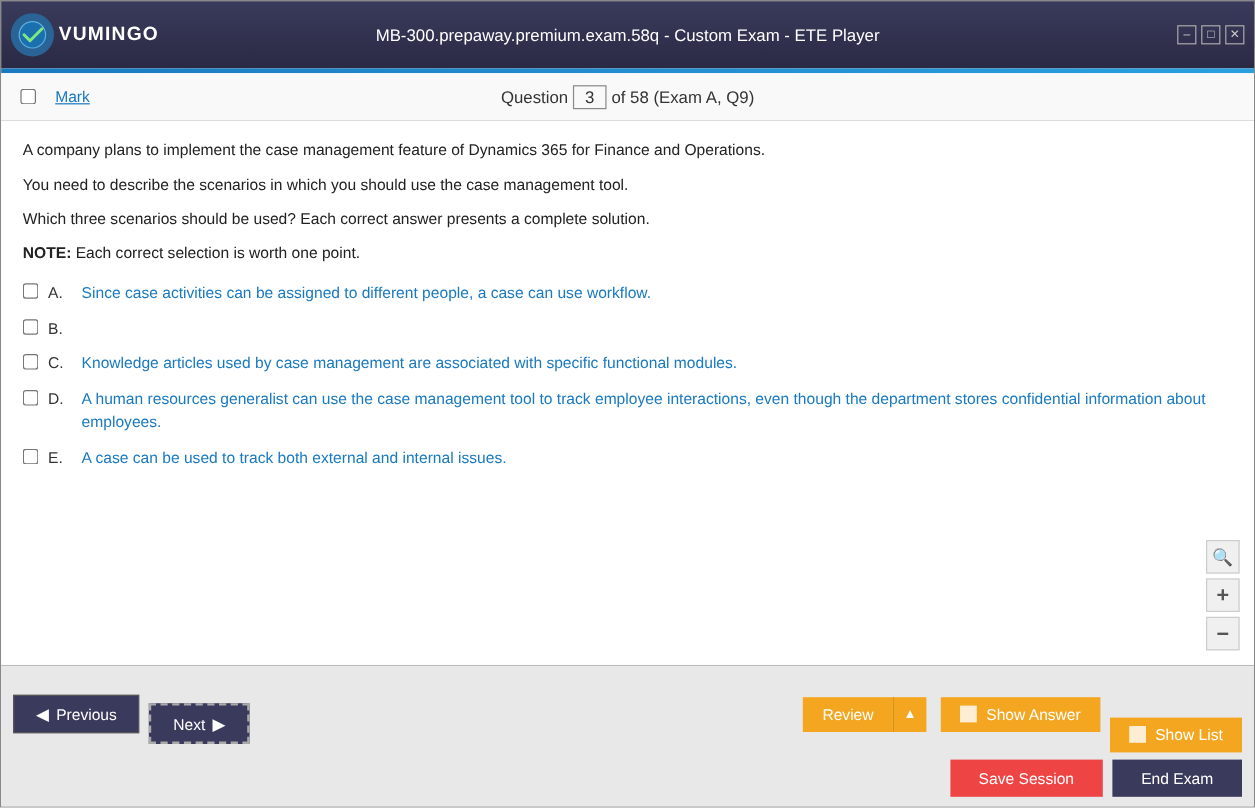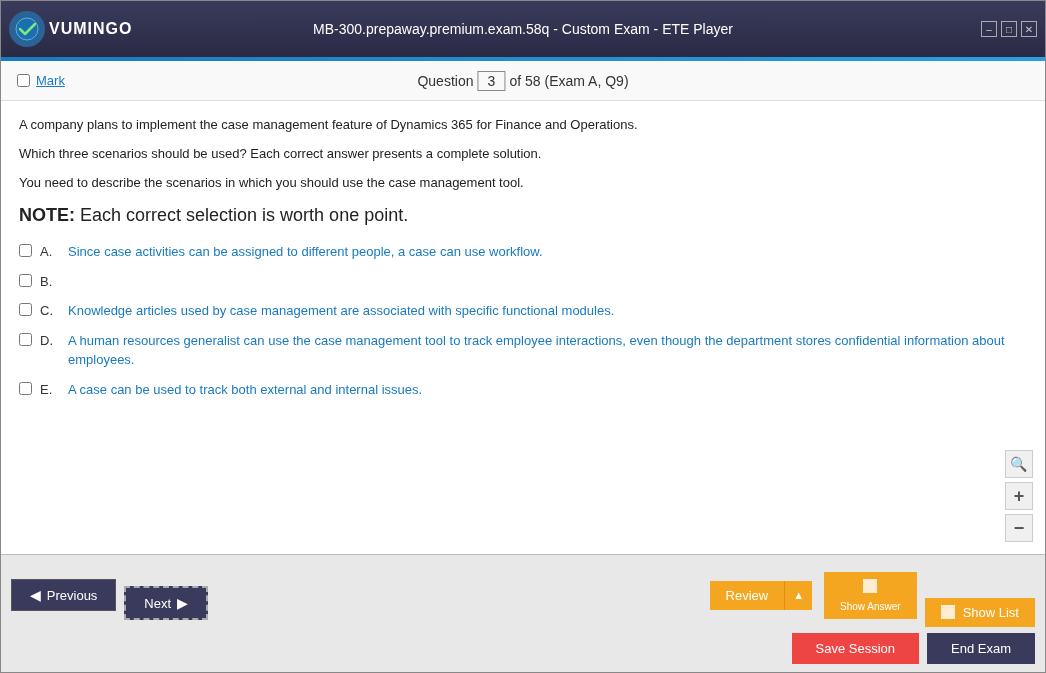--- a/index.html
+++ b/index.html
@@ -52,21 +52,21 @@
     
     .question-header {
       display: flex;
       align-items: center;
       padding: 8px 16px;
       border-bottom: 1px solid #ddd;
       background: #f9f9f9;
       flex-shrink: 0;
       height: 40px;
     }
-    .mark-checkbox { display: flex; align-items: center; gap: 6px; }
+    .mark-checkbox { display: flex; align-items: center; gap: 16px; }
     .mark-checkbox input { cursor: pointer; }
     .mark-link { color: #1a7abf; text-decoration: underline; cursor: pointer; font-size: 13px; }
     .question-num {
       position: absolute;
       left: 50%;
       transform: translateX(-50%);
       font-size: 14px;
       color: #333;
       display: flex; align-items: center; gap: 4px;
     }
@@ -80,21 +80,21 @@
 
     
     .content-area {
       flex: 1;
       overflow-y: auto;
       padding: 14px 18px 8px 18px;
       position: relative;
       background: #fff;
     }
     .question-text { font-size: 13px; color: #222; line-height: 1.6; margin-bottom: 8px; }
-    .question-note { font-size: 18px; color: #222; line-height: 1.6; margin-bottom: 12px; }
+    .question-note { font-size: 13px; color: #222; line-height: 1.6; margin-bottom: 12px; }
     .question-note strong { font-weight: bold; }
     .option-list { list-style: none; margin-top: 6px; }
     .option-item {
       display: flex;
       align-items: flex-start;
       gap: 8px;
       margin-bottom: 10px;
       font-size: 13px;
       color: #1a7abf;
       line-height: 1.5;
@@ -179,23 +179,23 @@
       padding: 7px 8px;
       cursor: pointer;
       font-size: 11px;
     }
 
     .show-answer-btn {
       background: #f4a620;
       color: #fff;
       border: none;
       padding: 7px 16px;
-      font-size: 10px;
-      cursor: pointer;
-      display: flex; align-items: center; gap: 8px; flex-direction: column;
+      font-size: 13px;
+      cursor: pointer;
+      display: flex; align-items: center; gap: 8px;
     }
     .show-list-btn {
       background: #f4a620;
       color: #fff;
       border: none;
       padding: 7px 16px;
       font-size: 13px;
       cursor: pointer;
       display: flex; align-items: flex-start; gap: 8px; margin-top: 35px;
     }
@@ -264,22 +264,22 @@
     </div>
     <div class="question-num">
       <span>Question</span>
       <span class="question-num-box">3</span>
       <span>of 58 (Exam A, Q9)</span>
     </div>
   </div>
 
   <div class="content-area">
     <p class="question-text">A company plans to implement the case management feature of Dynamics 365 for Finance and Operations.</p>
+    <p class="question-text">You need to describe the scenarios in which you should use the case management tool.</p>
     <p class="question-text">Which three scenarios should be used? Each correct answer presents a complete solution.</p>
-    <p class="question-text">You need to describe the scenarios in which you should use the case management tool.</p>
     <p class="question-note">
       <strong>NOTE:</strong>
       <span> Each correct selection is worth one point.</span>
     </p>
 
     <ul class="option-list">
       <li class="option-item">
         <input type="checkbox" style="">
         <span class="option-label">A.</span>
         <span class="option-text">Since case activities can be assigned to different people, a case can use workflow.</span>

